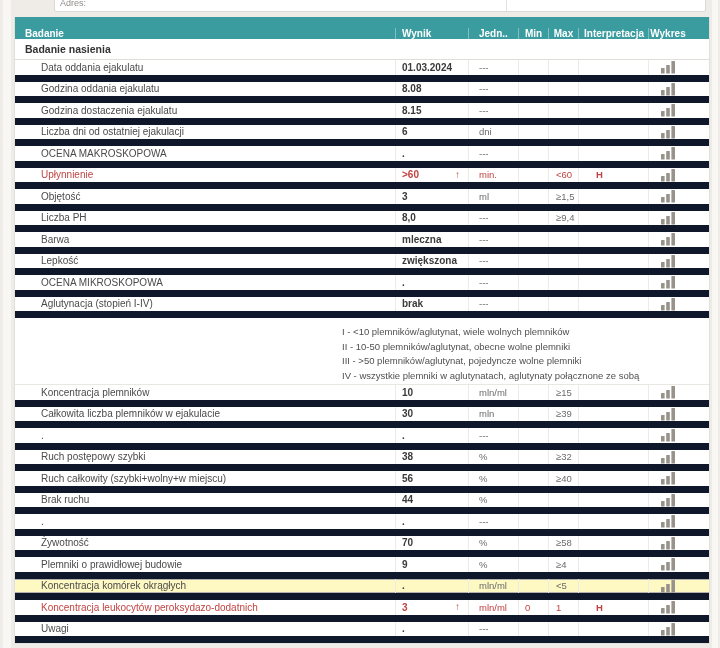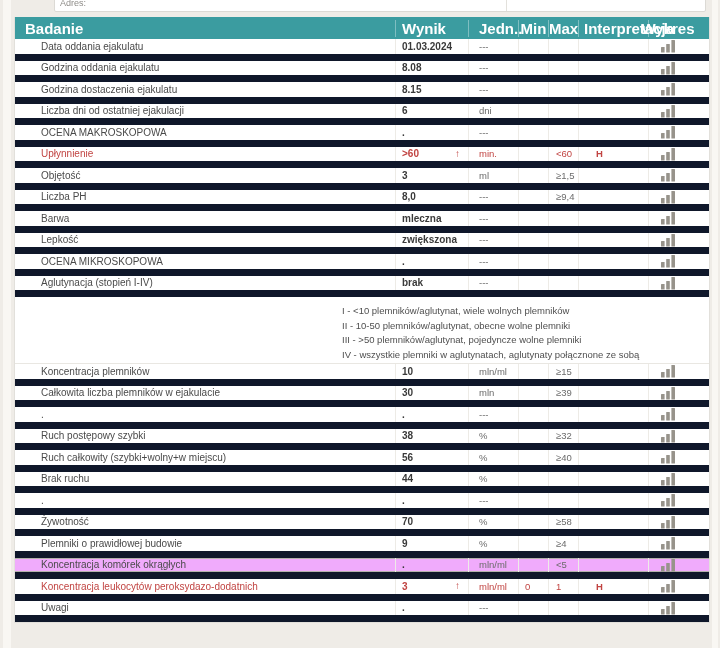--- a/index.html
+++ b/index.html
@@ -26,21 +26,21 @@
   }
   .top-divider{position:absolute;left:451px;top:0;width:1px;height:18px;background:#e3e1dc;}
 
   
   .table{
     position:absolute;left:14px;top:17px;width:696px;
     background:#ffffff;border:1px solid #e2e0db;border-top:none;box-sizing:border-box;
   }
   .thead{
     display:flex;height:22px;background:#3b9ca0;color:#ffffff;
-    font-size:15px;font-weight:bold;align-items:center;
+    font-size:10px;font-weight:bold;align-items:flex-end;
   }
   .hcell{display:flex;align-items:center;box-sizing:border-box;}
   .hcell + .hcell{border-left:1px solid rgba(255,255,255,0.35);}
   .hcell.c0{padding-left:10px;}
   .hcell.c1{padding-left:6px;}
   .hcell.c2{padding-left:10px;}
   .hcell.c3,.hcell.c4,.hcell.c6{justify-content:center;}
   .hcell.c5{padding-left:5px;}
 
   .c0{width:380px;}
@@ -73,21 +73,21 @@
   .cell.interp{padding-left:17px;color:#6b6b6b;font-size:9.5px;font-weight:bold;}
   .cell.chart{justify-content:center;}
   .chart-icon rect{fill:#97938b;}
   .chart-icon{cursor:pointer;}
 
   .row.alert .label,.row.alert .rval,.row.alert .arrow,
   .row.alert .unit,.row.alert .minv,.row.alert .maxv,.row.alert .interp{
     color:#c14442;
   }
   .row.highlight{
-    background:#f0abfc;
+    background:#fef9c3;
     box-shadow:inset 0 1px 0 #b3b1ac, inset 0 -1px 0 #b3b1ac;
   }
 
   .note-row{
     box-sizing:border-box;height:67px;padding:7px 0 0 327px;
     border-bottom:1px solid #e9e7e2;background:#ffffff;
   }
   .note-line{font-size:9.5px;color:#4f4f4f;line-height:14.5px;}
 </style>
 </head>
@@ -107,20 +107,23 @@
   <div class="table">
     <div class="thead" id="thead">
         <div class="hcell c0">Badanie</div>
         <div class="hcell c1">Wynik</div>
         <div class="hcell c2">Jedn..</div>
         <div class="hcell c3">Min</div>
         <div class="hcell c4">Max</div>
         <div class="hcell c5">Interpretacja</div>
         <div class="hcell c6">Wykres</div>
       </div>
+    <div class="section">
+      <span>Badanie nasienia</span>
+    </div>
     <div id="tbody">
         <div class="row">
           <div class="cell c0 label">Data oddania ejakulatu</div>
           <div class="cell c1 result">
             <span class="rval">01.03.2024</span>
           </div>
           <div class="cell c2 unit">---</div>
           <div class="cell c3 minv"></div>
           <div class="cell c4 maxv"></div>
           <div class="cell c5 interp"></div>

